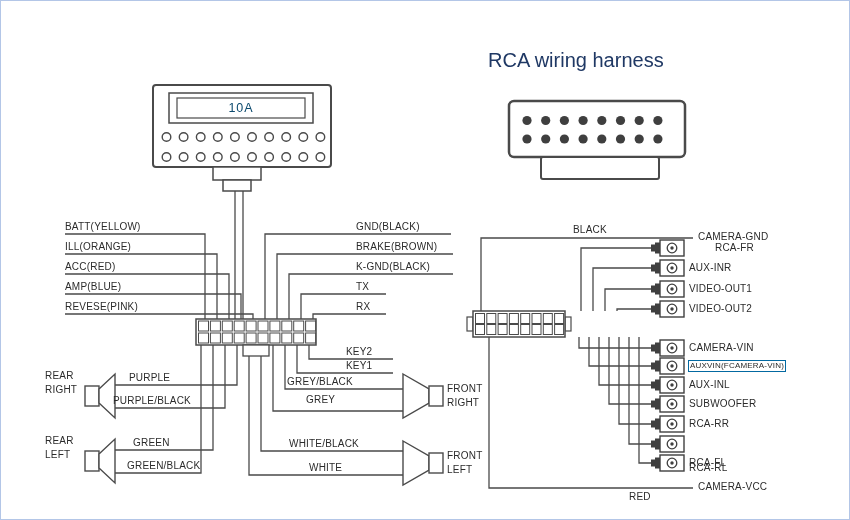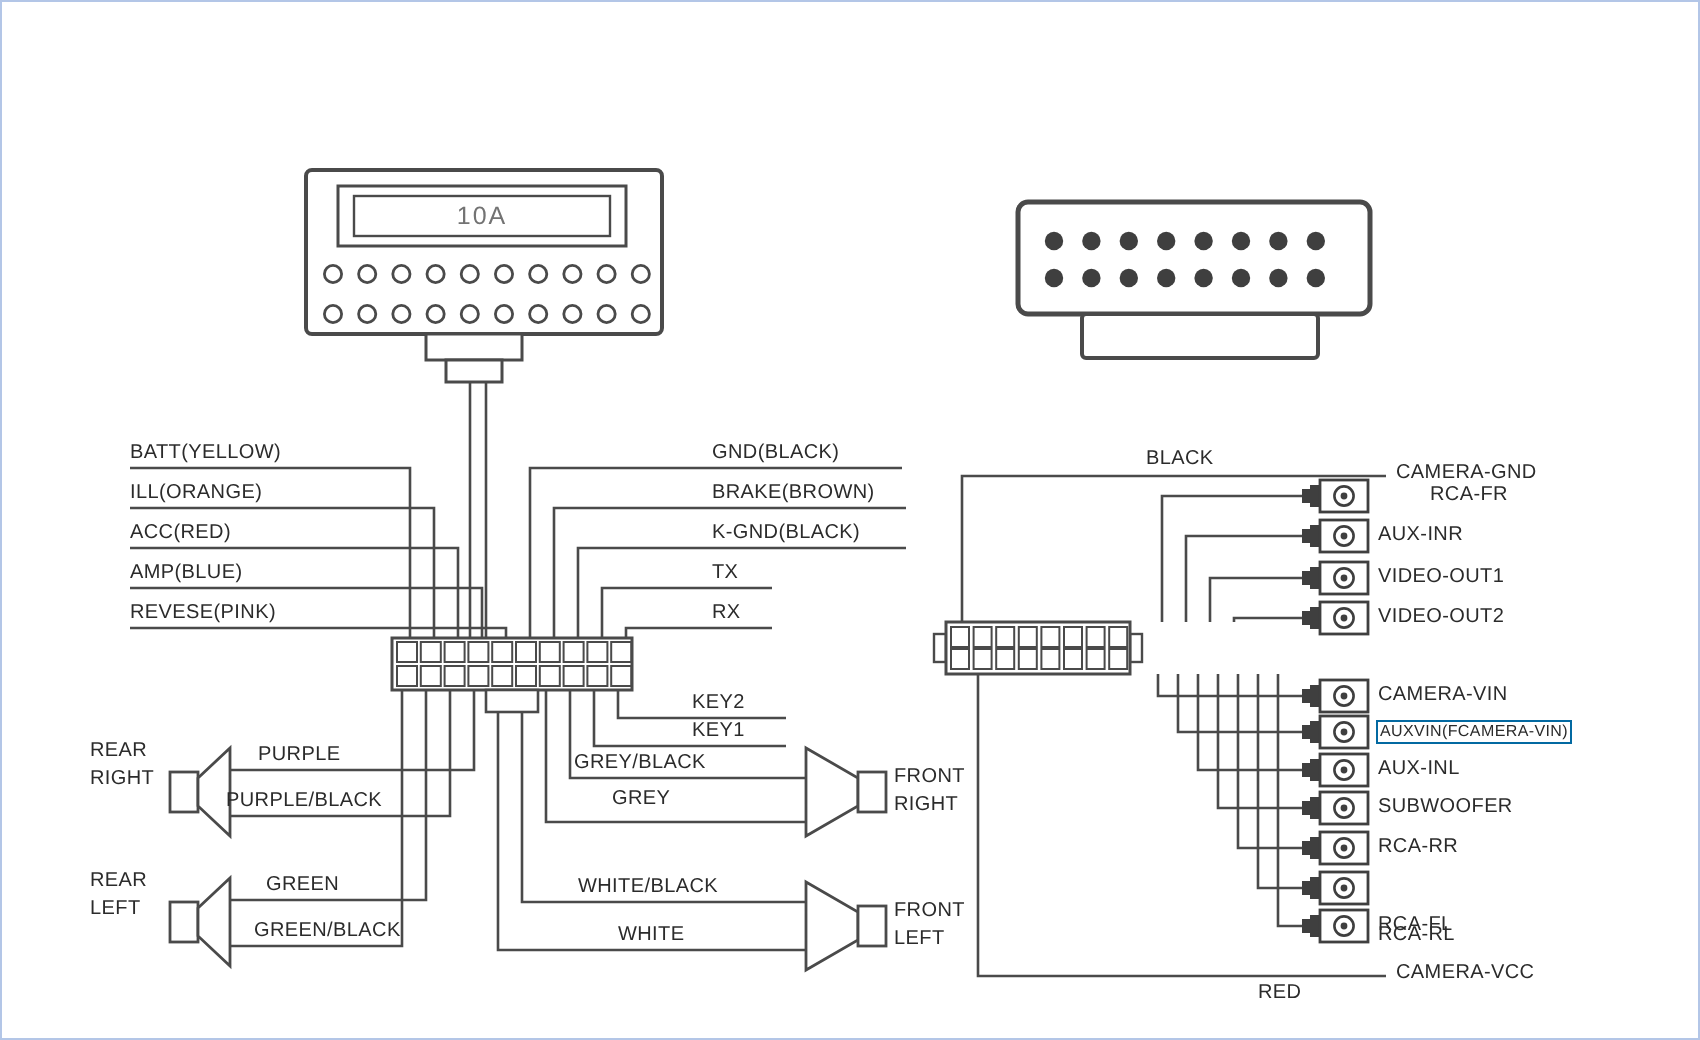--- a/index.html
+++ b/index.html
@@ -20,21 +20,21 @@
     font-size:20px;font-weight:500;white-space:nowrap;
   }
   .lbl{
     position:absolute;font-size:10px;color:#2b2b2b;
     white-space:nowrap;letter-spacing:.2px;line-height:13px;
   }
   .tiny{font-size:8px;line-height:10px;}
   .boxed{border:1px solid #0369a1;padding:0 1px;}
   .fuse{
     position:absolute;left:176px;top:100px;width:128px;
-    text-align:center;font-size:12.5px;color:#737373;letter-spacing:1px;
+    text-align:center;font-size:12.5px;color:#0c4a6e;letter-spacing:1px;
   }
   .wire{stroke:var(--line-color);fill:none;stroke-width:1.3px;}
   .shape{stroke:var(--line-color);fill:#fff;}
 </style>
 </head>
 <body>
 
 <div class="canvas">
 
   <svg id="diagram" width="848" height="518" viewBox="0 0 848 518">
@@ -275,20 +275,21 @@
         <rect x="519.7" y="323.5" width="9" height="10" fill="#fff" stroke="#4a4a4a" stroke-width="1"></rect>
         <rect x="531" y="312.5" width="9" height="10" fill="#fff" stroke="#4a4a4a" stroke-width="1"></rect>
         <rect x="531" y="323.5" width="9" height="10" fill="#fff" stroke="#4a4a4a" stroke-width="1"></rect>
         <rect x="542.3" y="312.5" width="9" height="10" fill="#fff" stroke="#4a4a4a" stroke-width="1"></rect>
         <rect x="542.3" y="323.5" width="9" height="10" fill="#fff" stroke="#4a4a4a" stroke-width="1"></rect>
         <rect x="553.6" y="312.5" width="9" height="10" fill="#fff" stroke="#4a4a4a" stroke-width="1"></rect>
         <rect x="553.6" y="323.5" width="9" height="10" fill="#fff" stroke="#4a4a4a" stroke-width="1"></rect>
       </g>
   </svg>
 
+  <div class="title" style="left:487px;top:48px;">RCA wiring harness</div>
 
   <div class="fuse">10A</div>
 
   <div class="lbl" style="left:64px;top:219px;">BATT(YELLOW)</div>
   <div class="lbl" style="left:64px;top:239px;">ILL(ORANGE)</div>
   <div class="lbl" style="left:64px;top:259px;">ACC(RED)</div>
   <div class="lbl" style="left:64px;top:279px;">AMP(BLUE)</div>
   <div class="lbl" style="left:64px;top:299px;">REVESE(PINK)</div>
 
   <div class="lbl" style="left:355px;top:219px;">GND(BLACK)</div>

